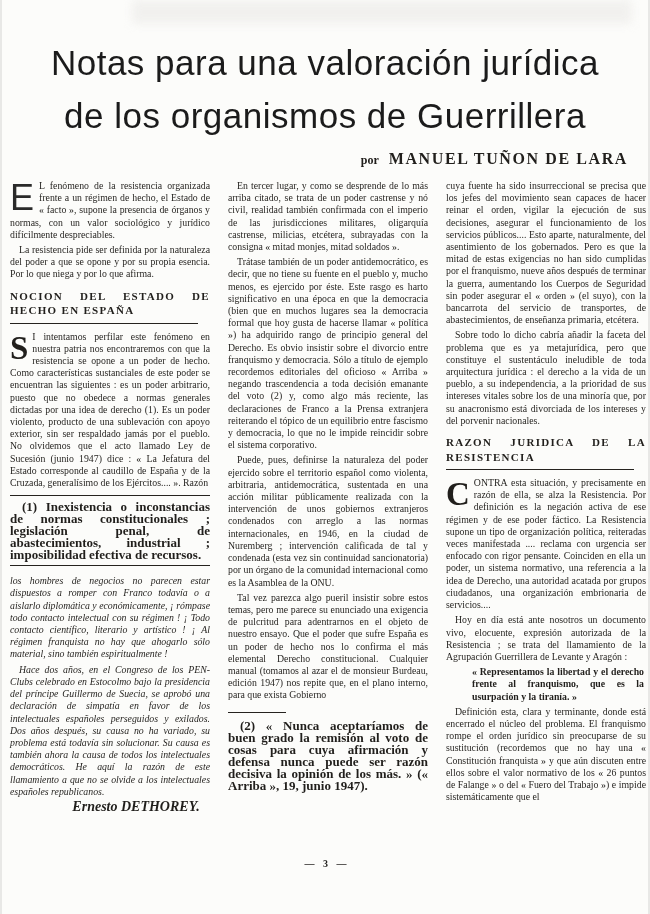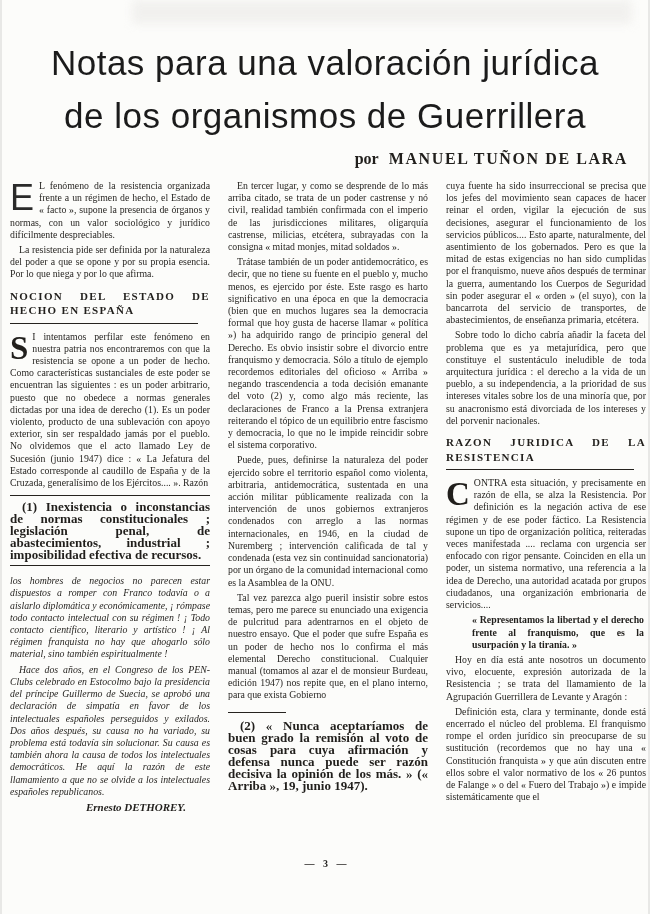--- a/index.html
+++ b/index.html
@@ -19,21 +19,21 @@
     background:#efeeec; filter:blur(5px); opacity:.8;
   }
   .title {
     margin:12px 0 0; text-align:center;
     font-family:"Liberation Sans", sans-serif;
     font-weight:400; color:#1b1b1b;
     font-size:35px; line-height:53px; letter-spacing:.5px;
   }
   .tline { display:block; white-space:nowrap; }
   .byline { text-align:right; padding-right:12px; margin-top:8px; white-space:nowrap; }
-  .by-prefix { font-size:16px; font-weight:700; margin-right:6px; }
+  .by-prefix { font-size:12px; font-weight:700; margin-right:6px; }
   .by-name  { font-size:16px; font-weight:700; letter-spacing:1.6px; }
   .cols { display:flex; gap:18px; margin-top:12px; }
   .col {
     flex:0 0 200px; width:200px;
     font-size:9.8px; line-height:12.2px;
     text-align:justify;
   }
   .para { margin:0 0 3px 0; }
   .indent { text-indent:9px; }
   .dc-para { text-indent:0; }
@@ -54,21 +54,21 @@
   .footnote {
     font-weight:700; font-size:13px; line-height:12px;
     text-align:justify; text-indent:12px;
   }
   .fn-boxed {
     border-top:1.8px solid #26231f; border-bottom:1.8px solid #26231f;
     padding:5px 0 4px 0; margin:6px 0 9px 0;
   }
   .italic { font-style:italic; }
   .signature {
-    font-style:italic; font-weight:700; font-size:11px;
+    font-style:italic; font-weight:700; font-size:14px;
     text-align:center; padding-left:52px; margin:2px 0 1px 0;
   }
   .affiliation {
     font-style:italic; font-size:10.1px; line-height:12.4px; text-align:justify;
   }
   .quote { font-weight:700; margin-left:26px; margin-right:2px; }
   .page-number {
     position:absolute; top:858px; left:225px; width:200px;
     text-align:center; font-size:10px; font-weight:700; letter-spacing:3px;
   }
@@ -120,21 +120,21 @@
 
     <div class="col">
       <p class="para">cuya fuente ha sido insurreccional se precisa que los jefes del movimiento sean capaces de hacer reinar el orden, vigilar la ejecución de sus decisiones, asegurar el funcionamiento de los servicios públicos.... Esto aparte, naturalmente, del asentimiento de los gobernados. Pero es que la mitad de estas exigencias no han sido cumplidas por el franquismo, nueve años después de terminar la guerra, aumentando los Cuerpos de Seguridad sin poder asegurar el « orden » (el suyo), con la bancarrota del servicio de transportes, de abastecimientos, de enseñanza primaria, etcétera.</p>
       <p class="para indent">Sobre todo lo dicho cabría añadir la faceta del problema que es ya metajurídica, pero que constituye el sustentáculo ineludible de toda arquitectura jurídica : el derecho a la vida de un pueblo, a su independencia, a la prioridad de sus intereses vitales sobre los de una minoría que, por su anacronismo está divorciada de los intereses y del porvenir nacionales.</p>
       <h2 class="heading">RAZON JURIDICA DE LA RESISTENCIA</h2>
       <div class="rule"></div>
       <p class="para dc-para">
         <span class="dropcap dc-bold">C</span>
         <span>ONTRA esta situación, y precisamente en razón de ella, se alza la Resistencia. Por definición es la negación activa de ese régimen y de ese poder fáctico. La Resistencia supone un tipo de organización política, reiteradas veces manifestada .... reclama con urgencia ser enfocado con rigor pensante. Coinciden en ella un poder, un sistema normativo, una referencia a la idea de Derecho, una autoridad acatada por grupos ciudadanos, una organización embrionaria de servicios....</span>
       </p>
+      <p class="para indent">Hoy en día está ante nosotros un documento vivo, elocuente, expresión autorizada de la Resistencia ; se trata del llamamiento de la Agrupación Guerrillera de Levante y Aragón :</p>
       <p class="para quote">« Representamos la libertad y el derecho frente al franquismo, que es la usurpación y la tiranía. »</p>
-      <p class="para indent">Hoy en día está ante nosotros un documento vivo, elocuente, expresión autorizada de la Resistencia ; se trata del llamamiento de la Agrupación Guerrillera de Levante y Aragón :</p>
       <p class="para indent">Definición esta, clara y terminante, donde está encerrado el núcleo del problema. El franquismo rompe el orden jurídico sin preocuparse de su sustitución (recordemos que no hay una « Constitución franquista » y que aún discuten entre ellos sobre el valor normativo de los « 26 puntos de Falange » o del « Fuero del Trabajo ») e impide sistemáticamente que el</p>
     </div>
 
   </div>
 
   <div class="page-number">— 3 —</div>
 </div>
 
 </body></html>

